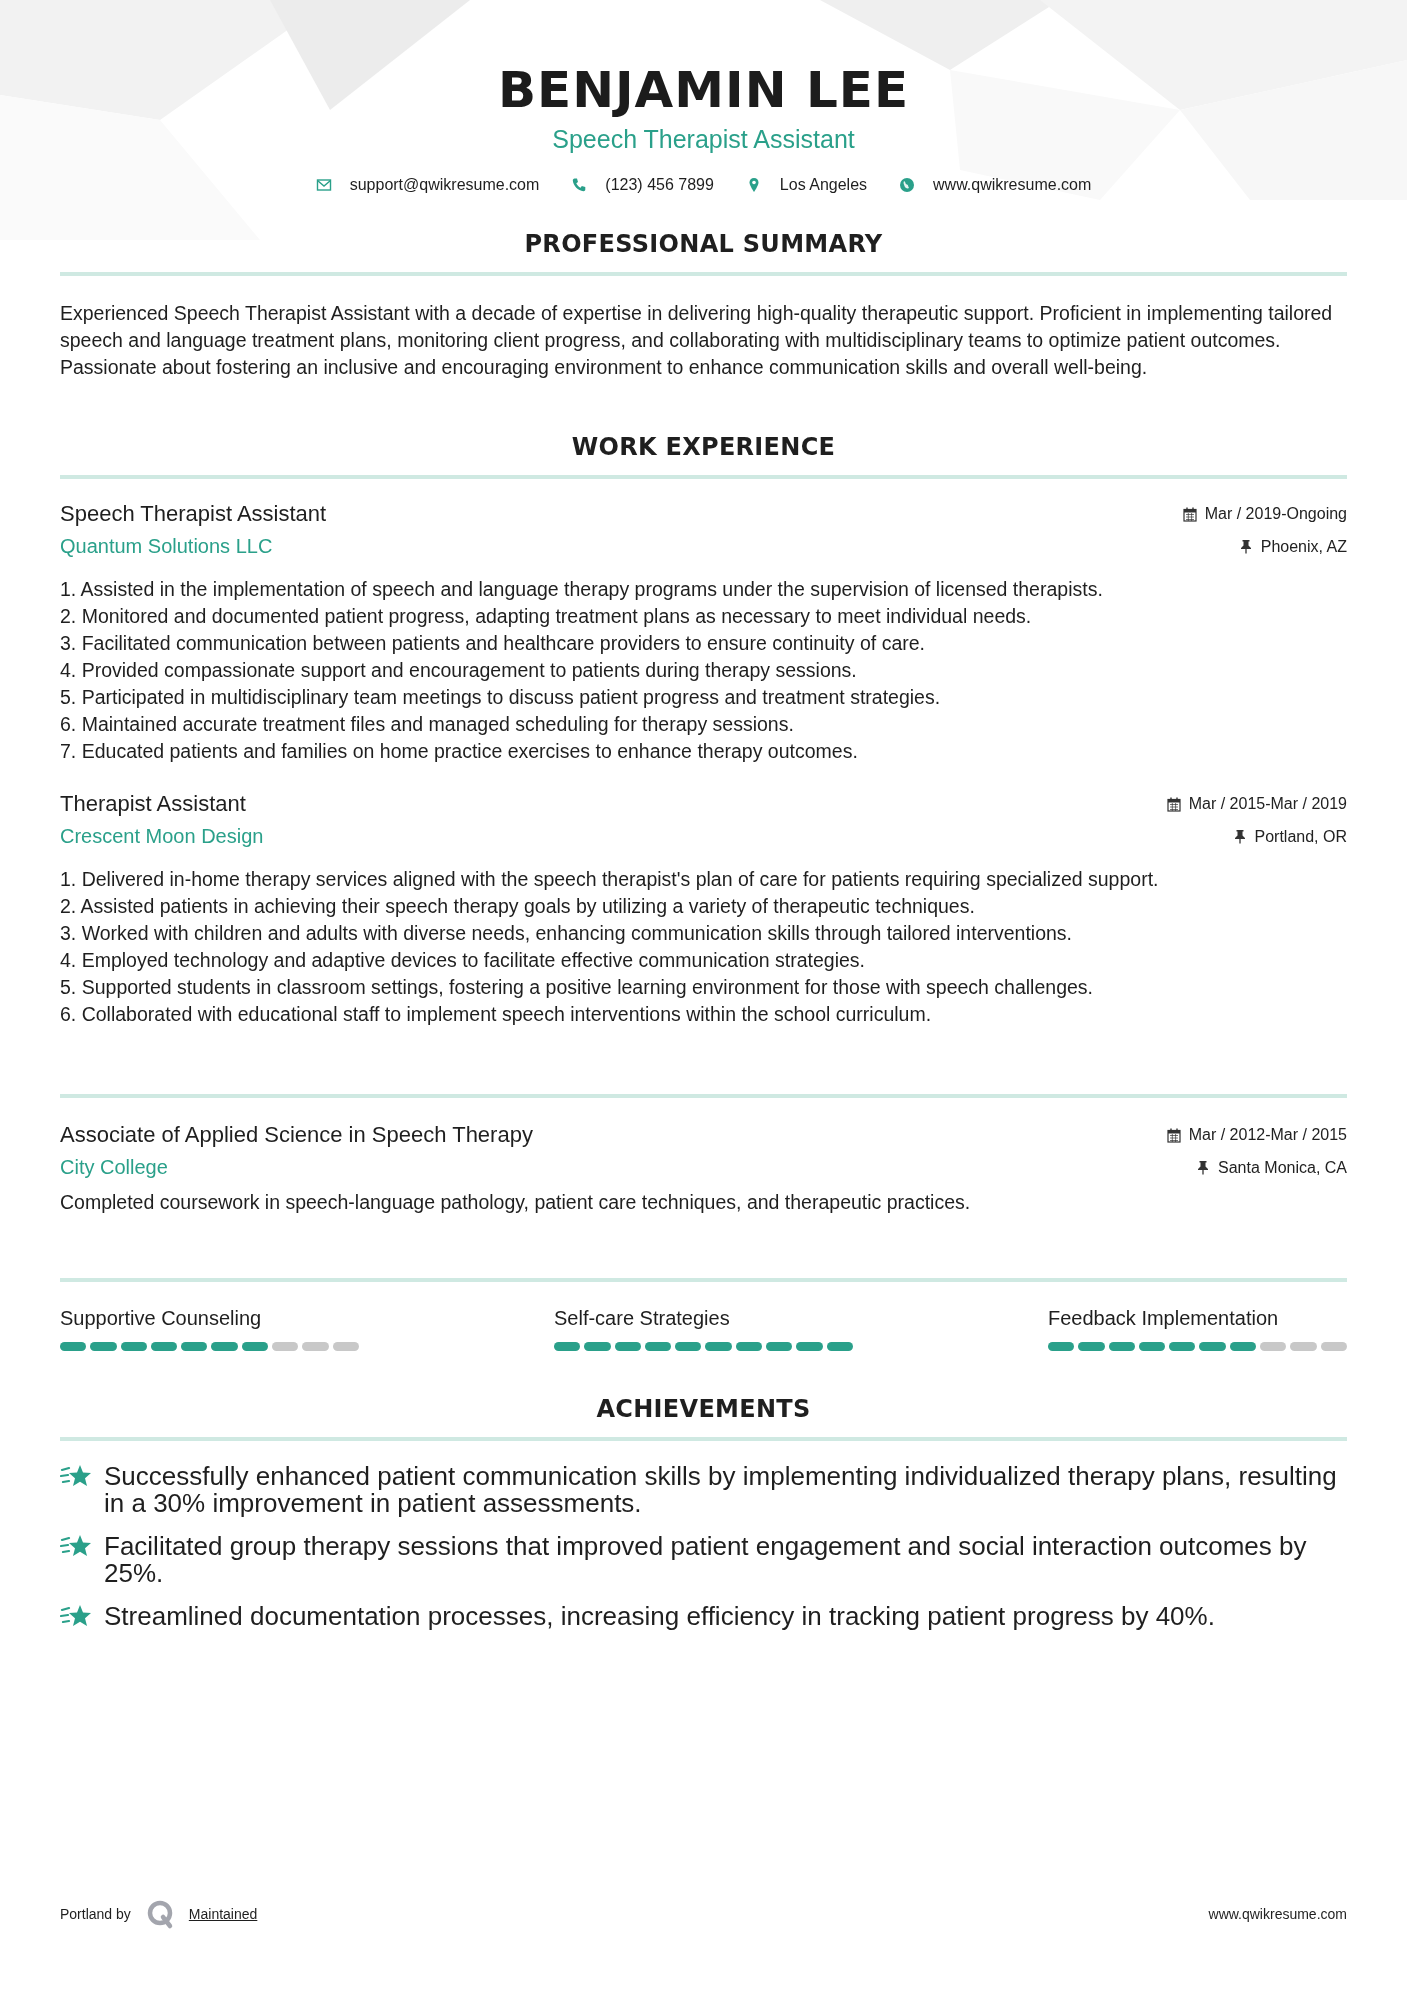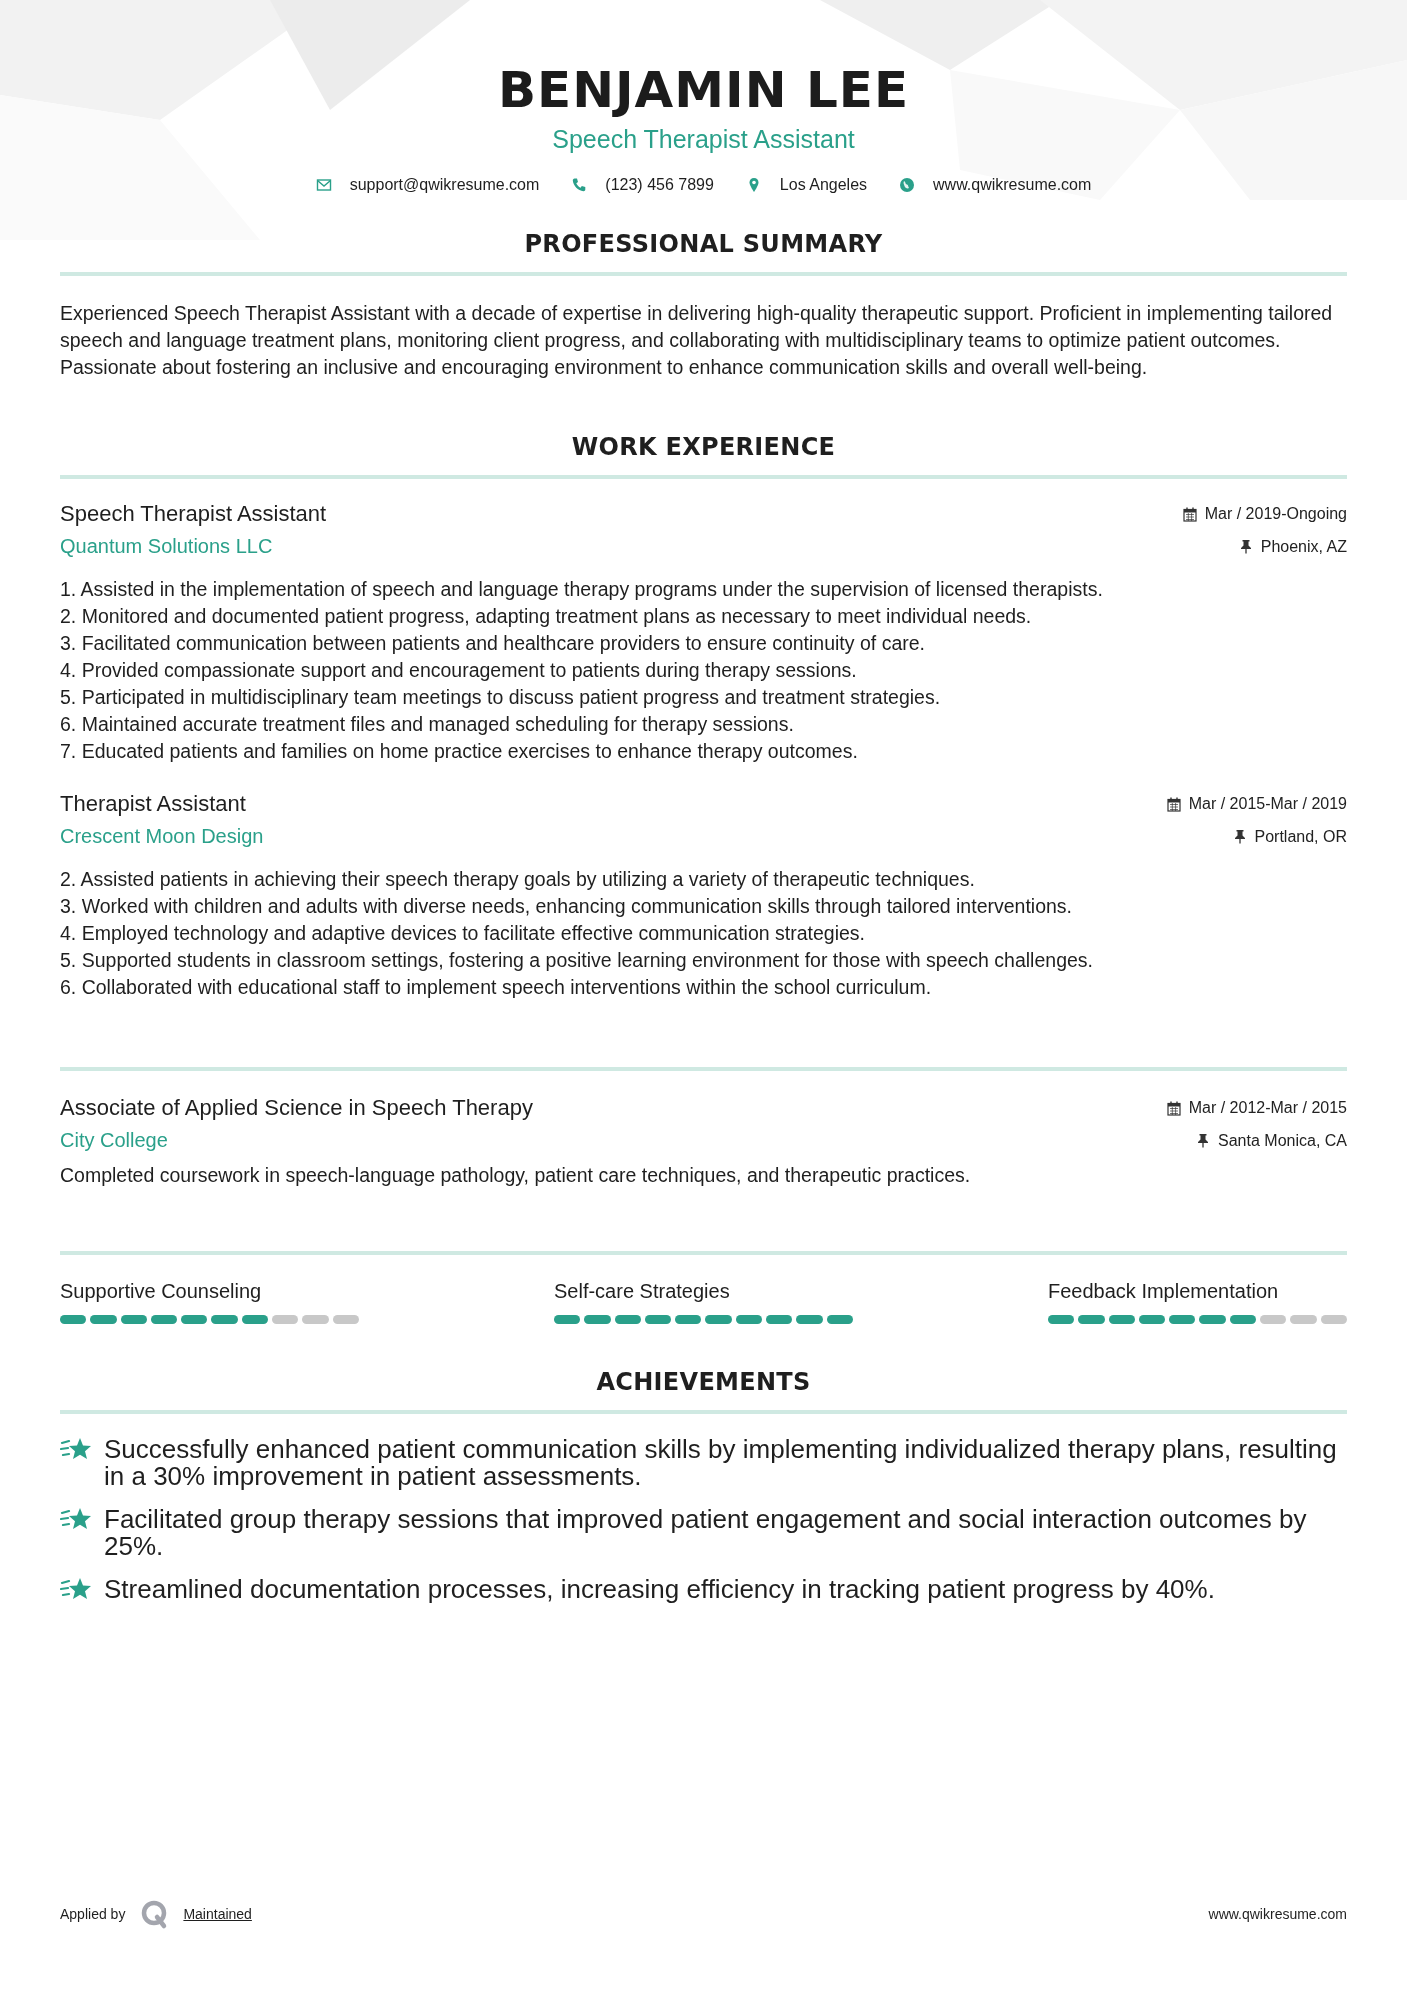--- a/index.html
+++ b/index.html
@@ -202,20 +202,21 @@
         <div class="entry-sub">Crescent Moon Design</div>
         <div class="meta">
           <svg viewBox="0 0 14 15">
               <path d="M3.5 1h7v1.5h-1v4l2.5 2.5v1H2v-1l2.5-2.5v-4h-1z" fill="#333"></path>
               <line x1="7" y1="10" x2="7" y2="14.5" stroke="#333" stroke-width="1.3"></line>
             </svg>
           <span>Portland, OR</span>
         </div>
       </div>
       <ol class="bullets">
+        <li>1. Delivered in-home therapy services aligned with the speech therapist's plan of care for patients requiring specialized support.</li>
         <li>2. Assisted patients in achieving their speech therapy goals by utilizing a variety of therapeutic techniques.</li>
         <li>3. Worked with children and adults with diverse needs, enhancing communication skills through tailored interventions.</li>
         <li>4. Employed technology and adaptive devices to facilitate effective communication strategies.</li>
         <li>5. Supported students in classroom settings, fostering a positive learning environment for those with speech challenges.</li>
         <li>6. Collaborated with educational staff to implement speech interventions within the school curriculum.</li>
       </ol>
     </div>
   </section>
 
   <section style="margin-top:66px;">
@@ -323,21 +324,21 @@
             <path d="M2 8 L9 6 M1 14 L8 13 M3 20 L9 19" stroke="#2aa08a" stroke-width="2.2" stroke-linecap="round"></path>
           </svg>
         <div class="ach-text">Streamlined documentation processes, increasing efficiency in tracking patient progress by 40%.</div>
       </div>
     </div>
   </section>
 </div>
 
 <footer class="footer">
   <div class="footer-left">
-    <span>Applied by</span>
+    <span>Portland by</span>
     <svg class="q-logo" viewBox="0 0 32 32">
         <circle cx="15" cy="15" r="10" fill="none" stroke="#a3a5ad" stroke-width="4.5"></circle>
         <line x1="18" y1="19" x2="25" y2="28" stroke="#a3a5ad" stroke-width="4.5" stroke-linecap="round"></line>
       </svg>
     <a class="footer-link">Maintained</a>
   </div>
   <div>www.qwikresume.com</div>
 </footer>
 
 </body></html>

